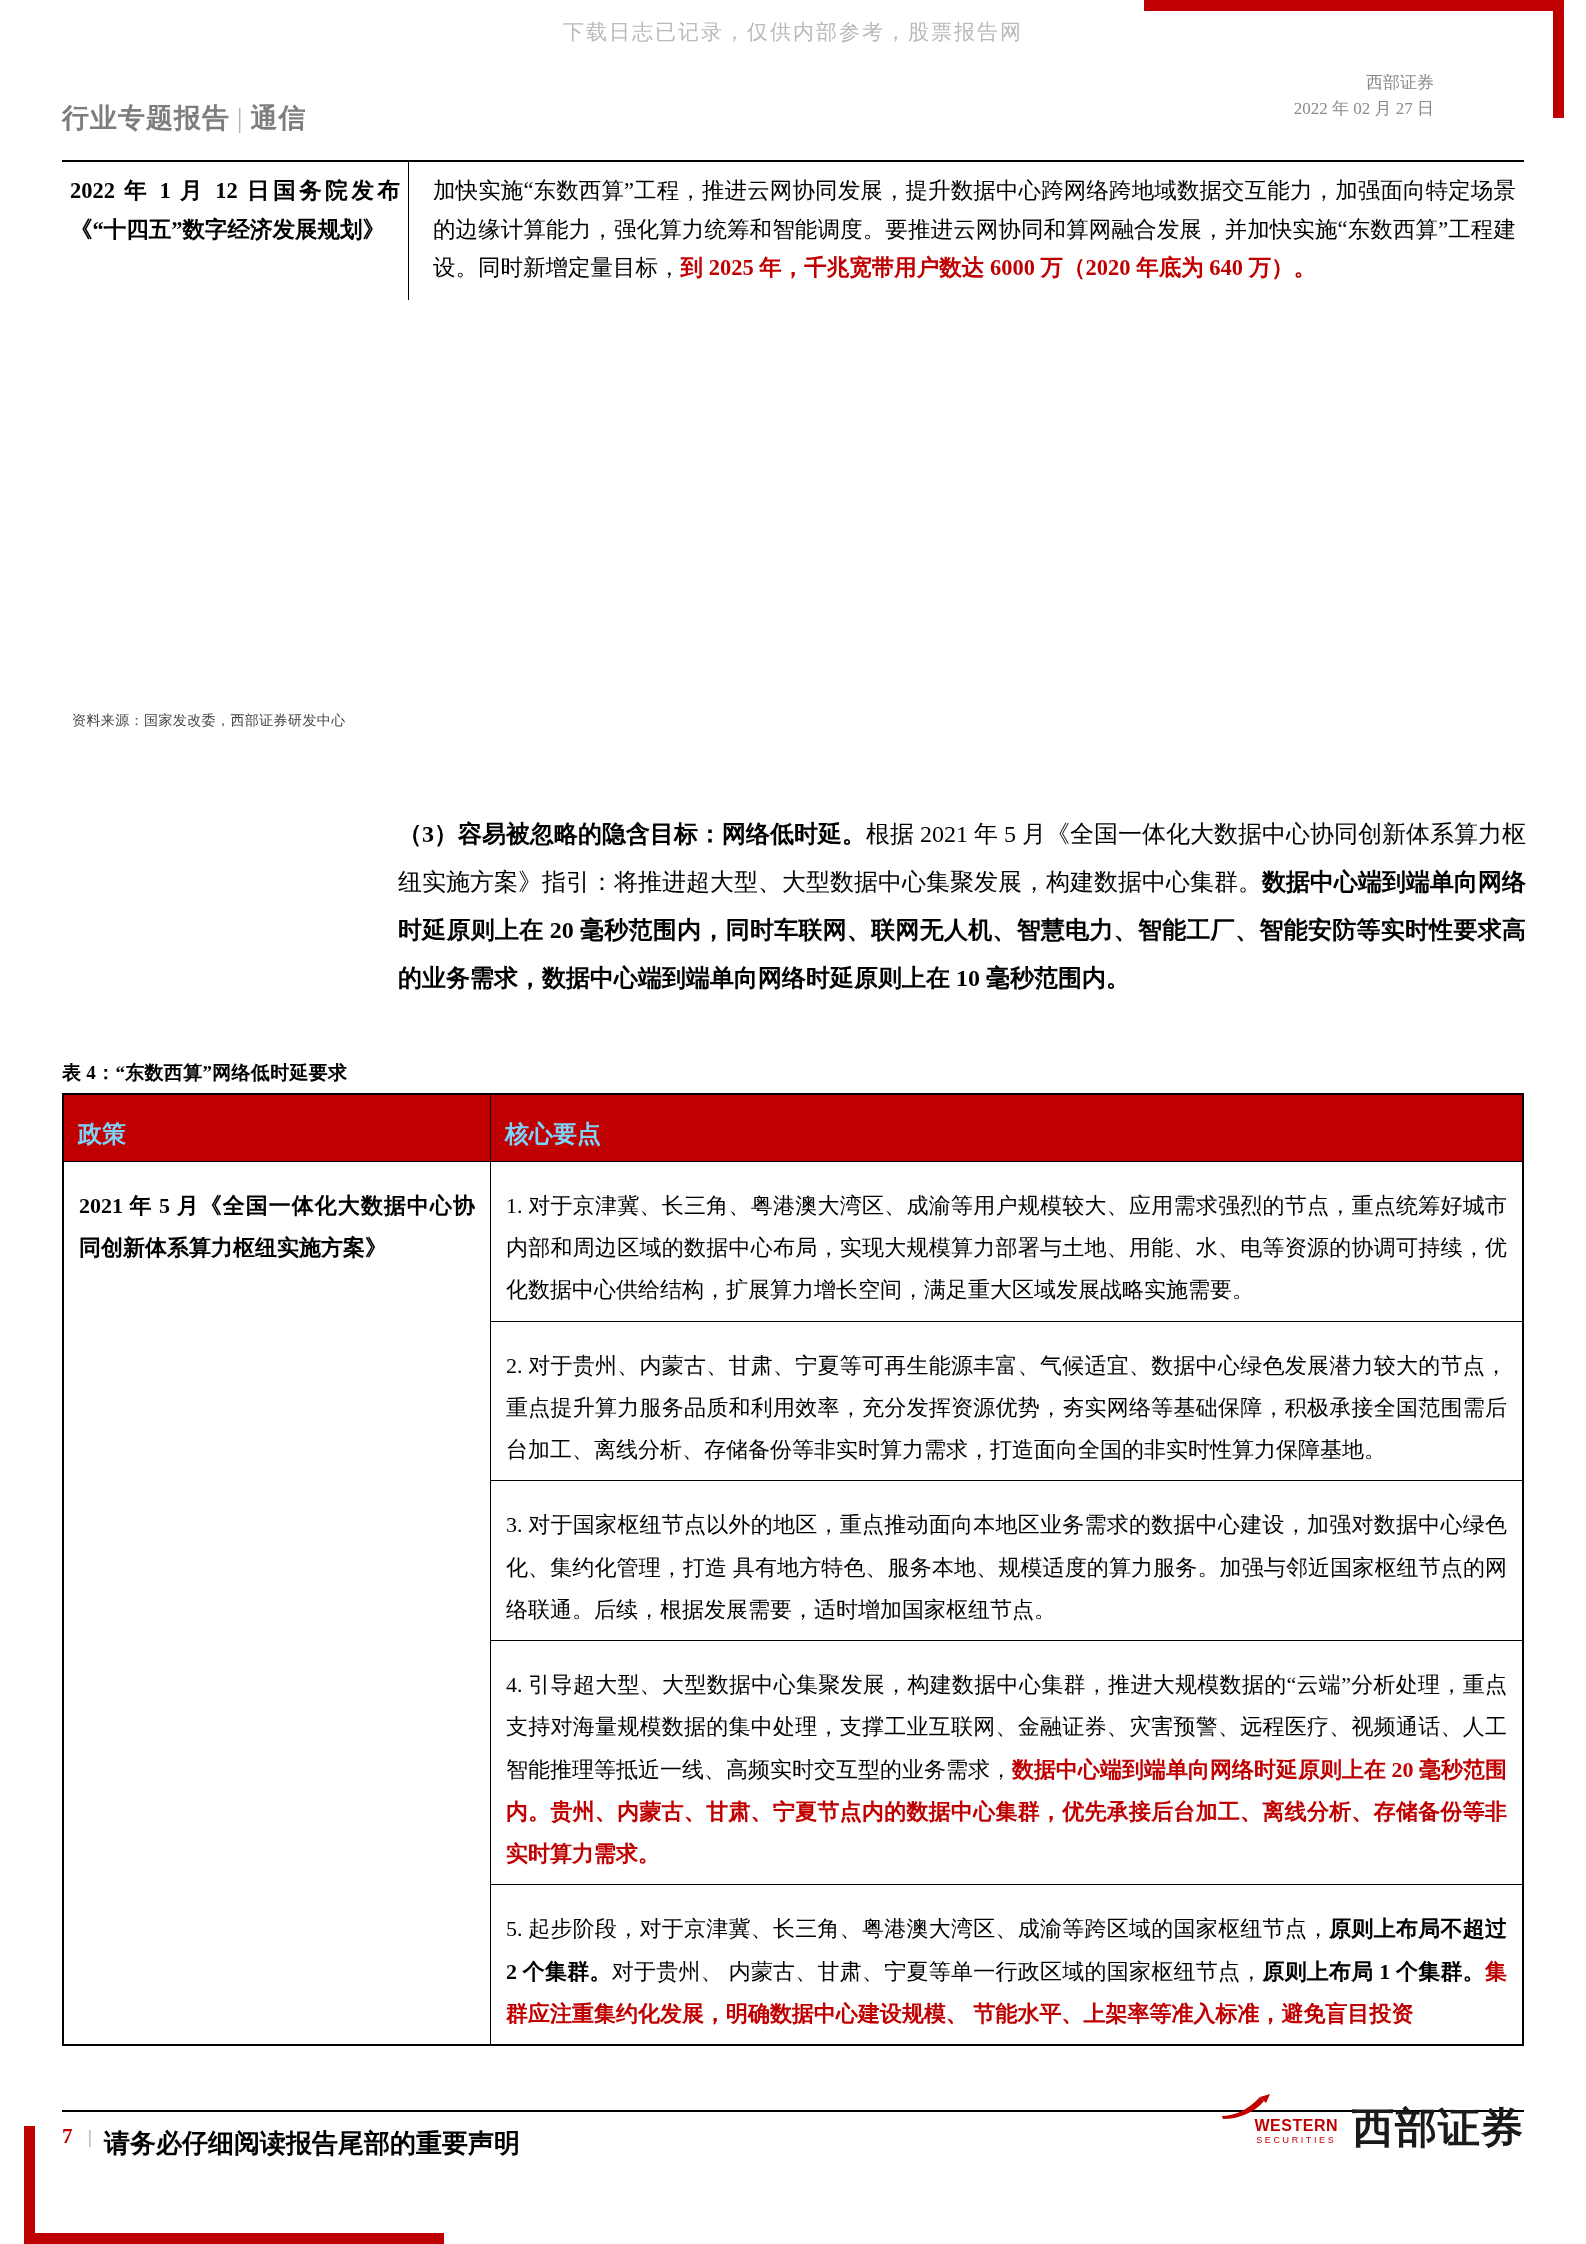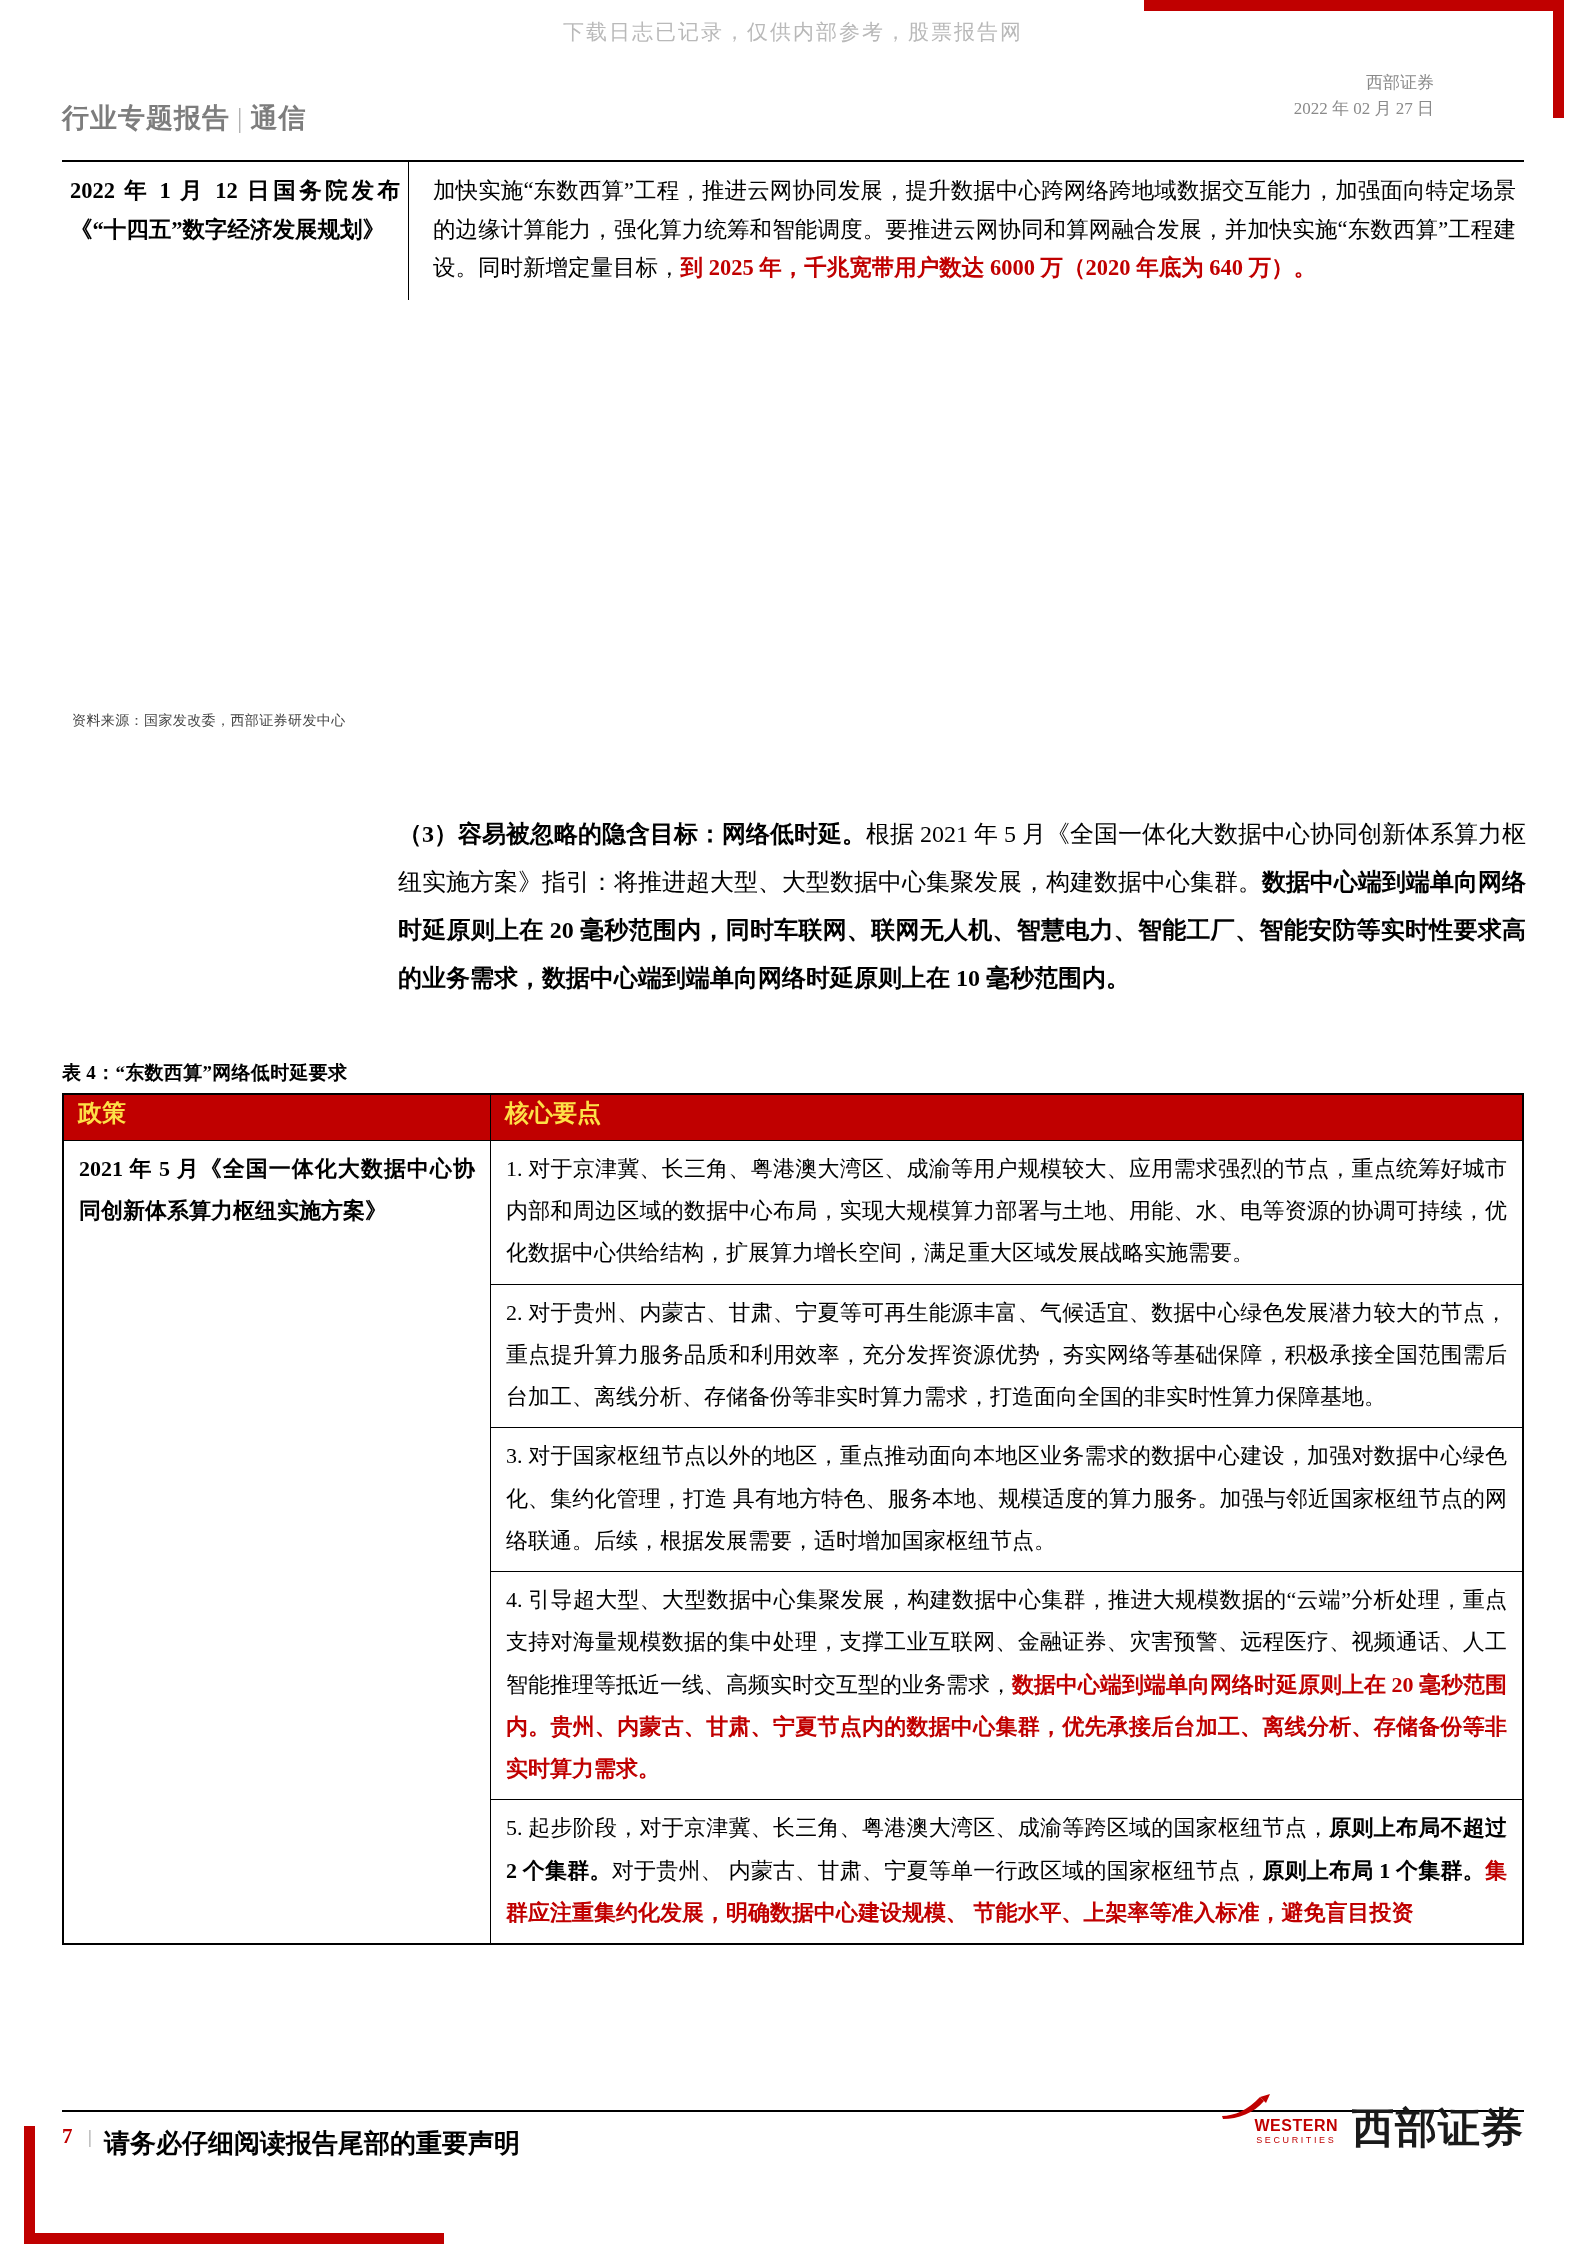--- a/index.html
+++ b/index.html
@@ -190,35 +190,35 @@
     position: absolute;
     left: 62px;
     top: 1093px;
     width: 1462px;
     border-collapse: collapse;
     table-layout: fixed;
     border: 2.2px solid #000;
   }
   .table4 th {
     background: #c00000;
-    color: #fde047;
+    color: #7dd3fc;
     font-weight: bold;
     font-size: 24px;
     text-align: left;
-    padding: 2px 14px 11px 14px;
+    padding: 23px 14px 11px 14px;
     font-family: "Liberation Serif", serif;
     border: 1.5px solid #000;
   }
   .table4 th.th-policy { width: 398px; }
   .table4 td {
     border: 1.5px solid #000;
     vertical-align: top;
     font-size: 22px;
     line-height: 1.92;
-    padding: 7px 15px 9px 15px;
+    padding: 23px 15px 9px 15px;
     font-family: "Liberation Serif", serif;
     text-align: justify;
     text-justify: inter-ideograph;
   }
   .t4-policy-cell {
     text-align: center;
     vertical-align: middle;
     font-weight: bold;
     font-size: 23px;
     line-height: 1.78;

